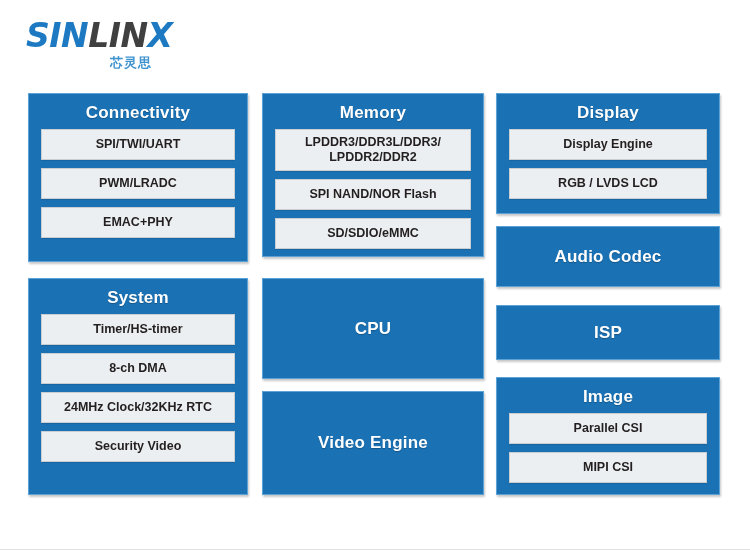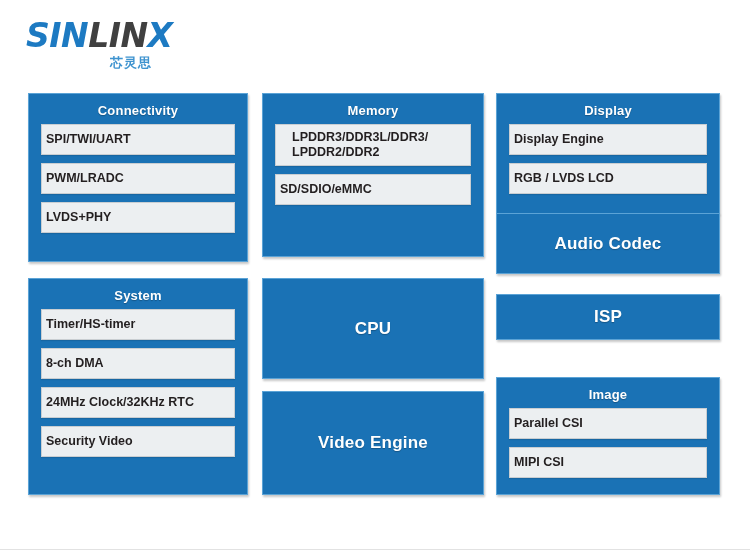--- a/index.html
+++ b/index.html
@@ -76,21 +76,21 @@
     left: 0;
     width: 100%;
     box-sizing: border-box;
     background: #1a72b5;
     border: 1px solid #5ba3d6;
     box-shadow: 1px 2px 2px rgba(0,0,0,0.22);
   }
   .block-title {
     color: #ffffff;
     font-weight: bold;
-    font-size: 13px;
+    font-size: 17px;
     text-align: center;
     padding-top: 9px;
     padding-bottom: 6px;
     letter-spacing: 0.2px;
     text-shadow: 0 1px 1px rgba(0,0,0,0.25);
   }
   .block-solo-label {
     color: #ffffff;
     font-weight: bold;
     font-size: 17px;
@@ -106,41 +106,41 @@
   }
   .items {
     padding: 0 12px 10px 12px;
   }
   .item {
     background: #eceff1;
     border: 1px solid #c9ced2;
     color: #231f20;
     font-size: 12.5px;
     font-weight: bold;
-    text-align: left;
+    text-align: center;
     padding: 7px 4px;
     margin-bottom: 8px;
     line-height: 15px;
     box-shadow: 0 1px 1px rgba(0,0,0,0.10);
     box-sizing: border-box;
   }
   .item:last-child { margin-bottom: 8px; }
   .item.tall { padding: 5px 16px; }
 
   
   .b-connectivity { top: 0px;   height: 169px; }
   .b-system      { top: 185px; height: 217px; }
 
   .b-memory      { top: 0px;   height: 164px; }
   .b-cpu         { top: 185px; height: 101px; }
   .b-video       { top: 298px; height: 104px; }
 
   .b-display     { top: 0px;   height: 121px; }
-  .b-audio       { top: 120px; height: 61px;  }
-  .b-isp         { top: 201px; height: 46px;  }
+  .b-audio       { top: 133px; height: 61px;  }
+  .b-isp         { top: 212px; height: 55px;  }
   .b-image       { top: 284px; height: 118px; }
 </style>
 </head>
 <body>
 
 <div id="page">
 
   <div class="logo">
     <div class="logo-word"><span class="logo-part-a">SIN</span><span class="logo-part-b">LIN</span><span class="logo-part-c">X</span></div>
     <div class="logo-cn">芯灵思</div>
@@ -148,21 +148,21 @@
 
   <div class="diagram">
 
     <div class="column col-1">
 
       <div class="block b-connectivity">
         <div class="block-title">Connectivity</div>
         <div class="items">
           <div class="item">SPI/TWI/UART</div>
           <div class="item">PWM/LRADC</div>
-          <div class="item">LVDS+PHY</div>
+          <div class="item">EMAC+PHY</div>
         </div>
       </div>
 
       <div class="block b-system">
         <div class="block-title">System</div>
         <div class="items">
           <div class="item">Timer/HS-timer</div>
           <div class="item">8-ch DMA</div>
           <div class="item">24MHz Clock/32KHz RTC</div>
           <div class="item">Security Video</div>
@@ -173,20 +173,21 @@
 
     <div class="column col-2">
 
       <div class="block b-memory">
         <div class="block-title">Memory</div>
         <div class="items">
           <div class="item tall">
             <span>LPDDR3/DDR3L/DDR3/</span><br>
             <span>LPDDR2/DDR2</span>
           </div>
+          <div class="item">SPI NAND/NOR Flash</div>
           <div class="item">SD/SDIO/eMMC</div>
         </div>
       </div>
 
       <div class="block b-cpu">
         <div class="block-solo-label">CPU</div>
       </div>
 
       <div class="block b-video">
         <div class="block-solo-label">Video Engine</div>

